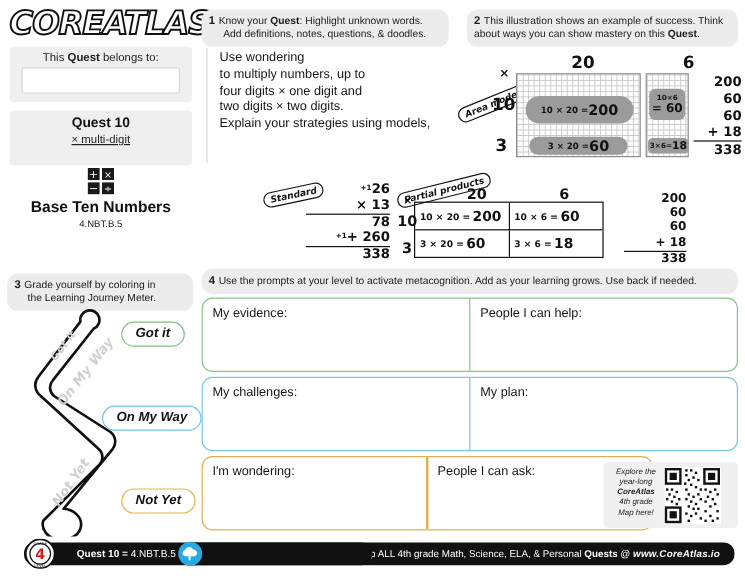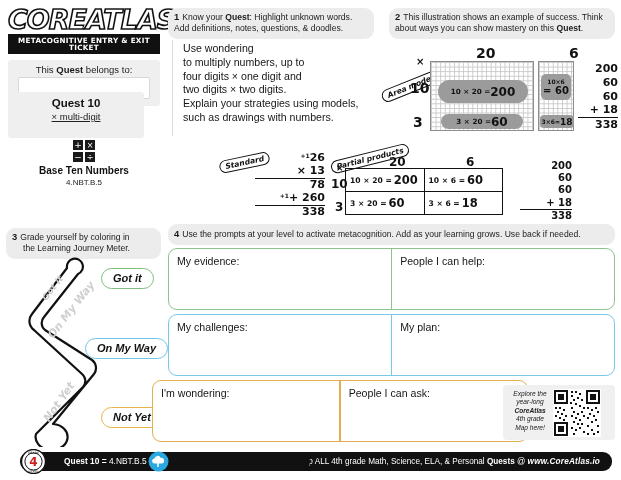--- a/index.html
+++ b/index.html
@@ -34,32 +34,32 @@
     font-family: "DejaVu Sans", sans-serif;
   }
   .name-field {
     margin: 0 auto; width: 132px; height: 22px;
     background: #fff; border: 1px solid #d8d8d8; border-radius: 2px;
     margin-top: -1px;
   }
   .belongs-box { background:#efefef; border-radius:3px; padding: 4px 8px 7px 8px; }
 
   .quest-box {
-    position: absolute; left: 8px; top: 92px; width: 136px;
+    position: absolute; left: 8px; top: 92px; width: 152px;
     background: #efefef; border-radius: 3px; text-align: center;
     padding: 5px 0 16px 0;
   }
   .quest-title { font-size: 11.5px; font-weight: bold; color: #111; }
   .quest-sub { font-size: 9.5px; color: #222; margin-top: 2px; text-decoration: underline; }
 
   
   .subject { position: absolute; left: 8px; top: 140px; width: 152px; text-align: center; }
   .math-icon { margin: 0 auto 3px auto; width: 22px; height: 22px; }
   .subject-name { font-size: 10.5px; font-weight: bold; letter-spacing: .4px; color:#111; }
-  .subject-strand { font-size: 10px; font-weight: bold; color:#111; margin-top: 3px; }
+  .subject-strand { font-size: 13px; font-weight: bold; color:#111; margin-top: 3px; }
   .subject-code { font-size: 8px; color: #222; margin-top: 2px; }
 
   
   .nhead {
     position: absolute; background: #ececec; border-radius: 9px;
     font-size: 8.6px; color: #1b1b1b; line-height: 1.32;
     padding: 3px 7px 4px 6px;
   }
   .nhead .num { font-weight: bold; font-size: 9.4px; margin-right: 3px; }
   .nhead b { font-weight: bold; }
@@ -176,21 +176,20 @@
   }
   .cloud-ic { position: absolute; left: 148px; top: 451px; width: 21px; height: 21px; z-index: 5; }
 </style>
 </head>
 <body>
 
 <div id="page">
 
   <div class="logo-wrap">
     <div class="logo-word"><span class="hollow">C</span><span class="hollow">ORE</span><span class="hollow">A</span><span class="hollow">TLAS</span><span class="logo-tm">TM</span></div>
-    <div class="logo-bar">METACOGNITIVE ENTRY &amp; EXIT TICKET</div>
 
     <div class="belongs-box" style="margin-top:6px;">
       <div style="font-size:9.5px;color:#1c1c1c;padding-bottom:3px;"><span>This </span><b>Quest</b><span> belongs to:</span></div>
       <input class="name-field" type="text" value="" placeholder="" style="">
     </div>
   </div>
 
   <div class="quest-box">
     <div class="quest-title">Quest 10</div>
     <div class="quest-sub">× multi-digit</div>
@@ -208,32 +207,31 @@
         <text x="5" y="20" font-size="9" fill="#fff" text-anchor="middle" font-family="DejaVu Sans">−</text>
         <text x="17" y="20" font-size="8" fill="#fff" text-anchor="middle" font-family="DejaVu Sans">÷</text>
       </svg>
     </div>
     <div class="subject-strand">Base Ten Numbers</div>
     <div class="subject-code">4.NBT.B.5</div>
   </div>
 
   <div class="nhead" style="left:168px; top:8px; width:206px;">
     <span class="num">1</span><span>Know your </span><b>Quest</b><span>: Highlight unknown words.</span><br>
-    <span style="">Add definitions, notes, questions, &amp; doodles.</span>
+    <span style="margin-left:12px;">Add definitions, notes, questions, &amp; doodles.</span>
   </div>
 
   <div class="sec1-rule"></div>
 
   <div class="quest-text">
     <div class="ln">Use wondering</div>
     <div class="ln">to multiply numbers, up to</div>
     <div class="ln">four digits × one digit and</div>
     <div class="ln">two digits × two digits.</div>
     <div class="ln">Explain your strategies using models,</div>
-    <div class="ln">such as drawings with numbers.</div>
   </div>
 
   <div class="nhead" style="left:389px; top:8px; width:226px;">
     <span class="num">2</span><span>This illustration shows an example of success. Think</span><br>
     <span style="margin-left:0;">about ways you can show mastery on this </span><b>Quest</b><span>.</span>
   </div>
 
   <div class="illus">
 
     <div class="callout" style="left:-6px; top:42px; transform:rotate(-22deg);">Area model</div>
@@ -374,21 +372,21 @@
   <div class="pbox pbox-blue" style="left:168px; top:314px; width:447px; height:62px;">
     <div class="half">
       <span>My challenges:</span>
     </div>
     <div class="divider div-blue"></div>
     <div class="half">
       <span>My plan:</span>
     </div>
   </div>
 
-  <div class="pbox pbox-orange" style="left:152px; top:380px; width:376px; height:62px;">
+  <div class="pbox pbox-orange" style="left:168px; top:380px; width:376px; height:62px;">
     <div class="half">
       <span>I'm wondering:</span>
     </div>
     <div class="divider div-orange"></div>
     <div class="half">
       <span>People I can ask:</span>
     </div>
   </div>
 
   <div class="qr-promo">

